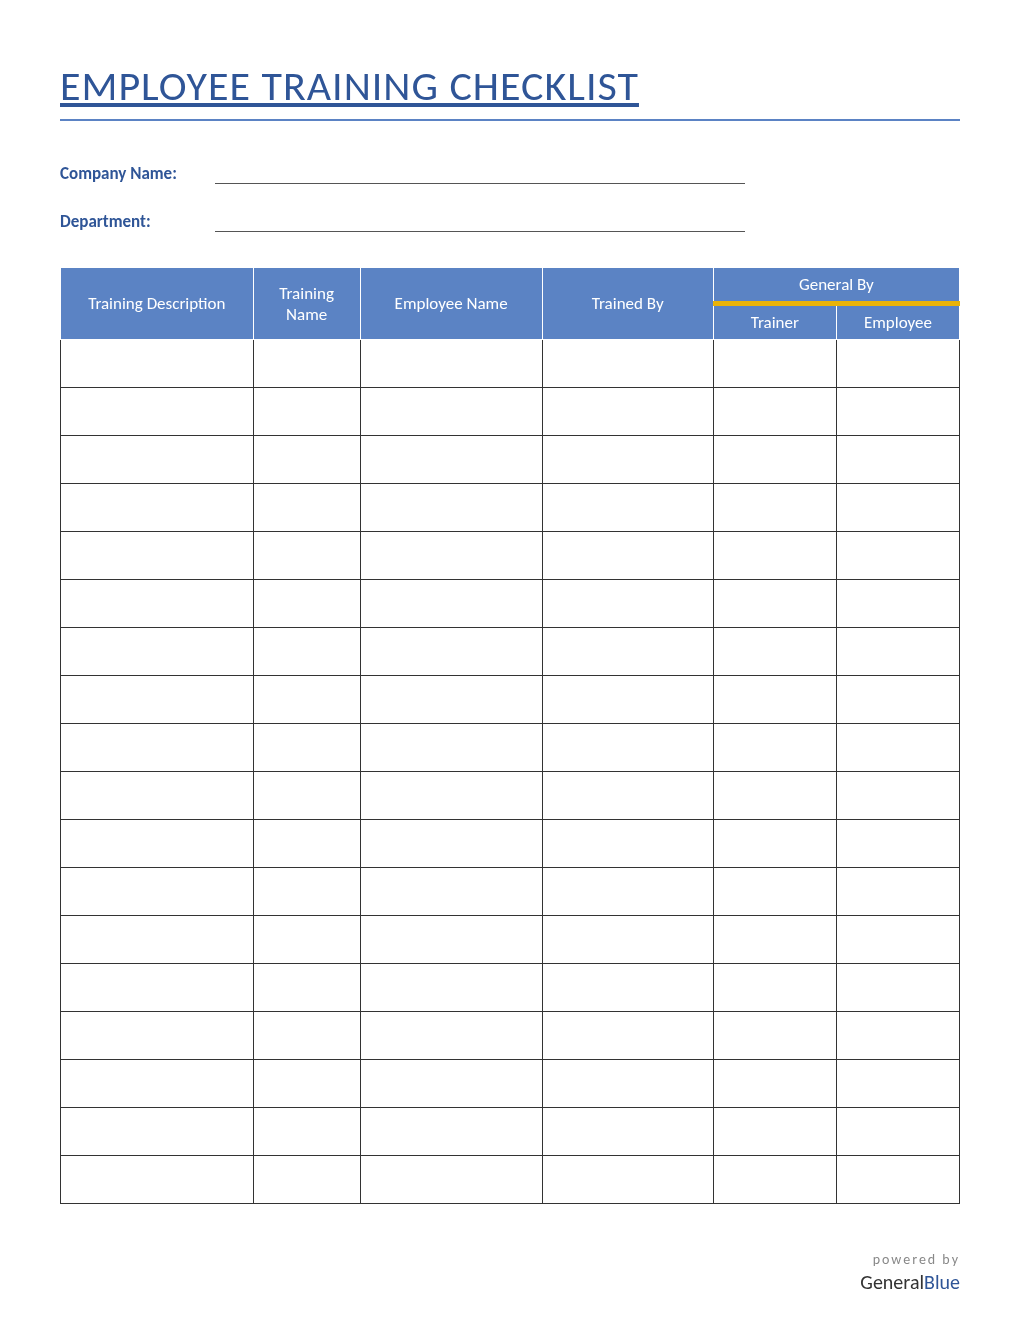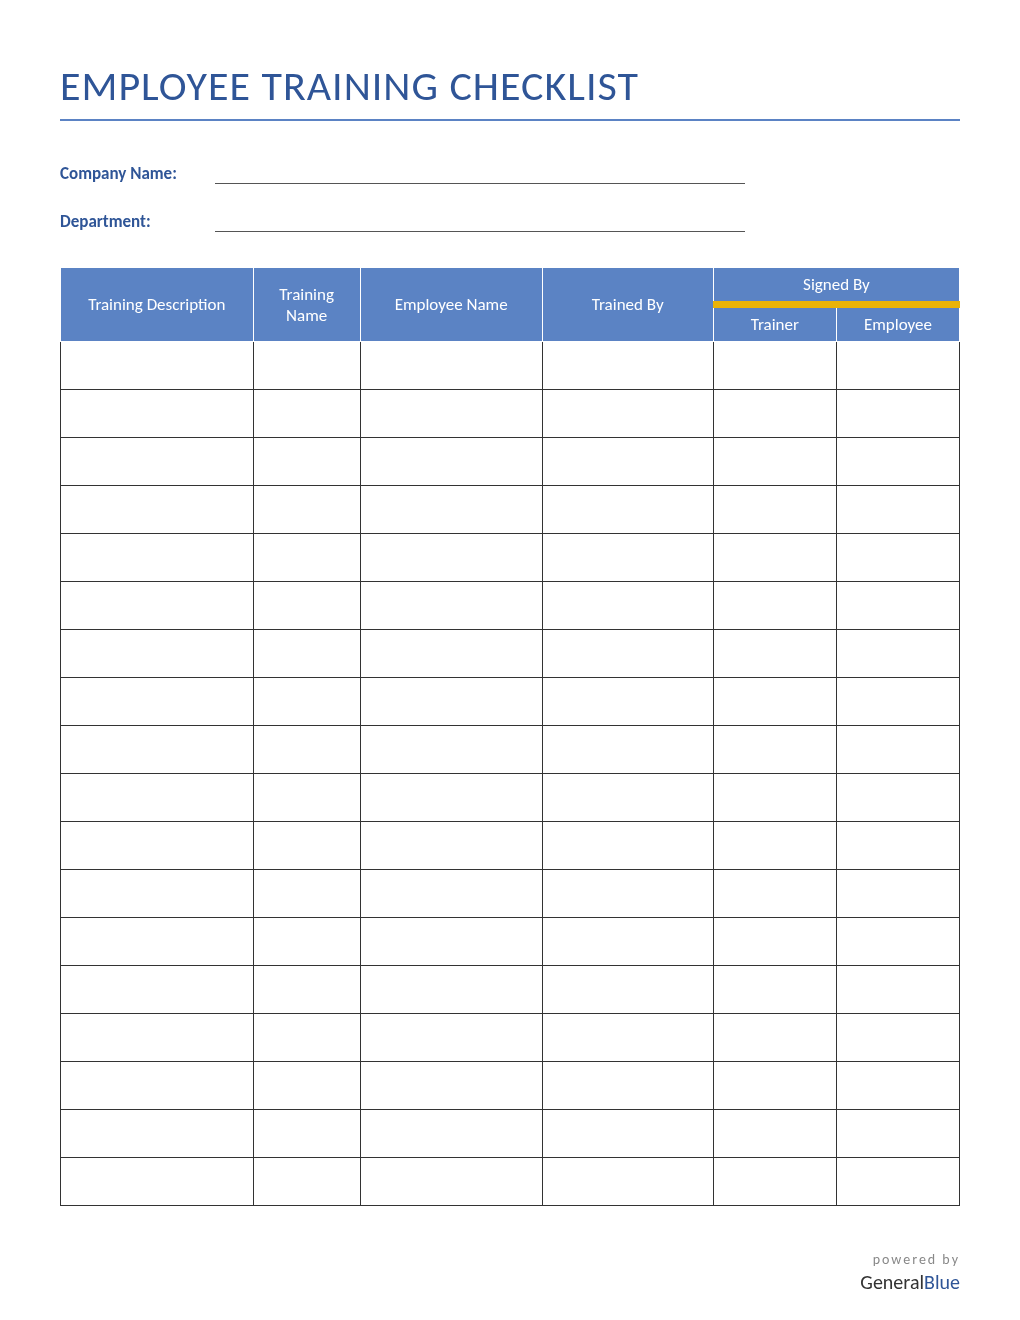--- a/index.html
+++ b/index.html
@@ -11,20 +11,21 @@
     padding: 60px 60px 40px 60px;
     position: relative;
   }
   .title {
     font-size: 42px;
     color: #2f5597;
     letter-spacing: 1px;
     padding-bottom: 8px;
     border-bottom: 2px solid #5b83c4;
     margin-bottom: 35px;
+    text-decoration: underline;
   }
   .info-block { margin-bottom: 35px; }
   .info-row {
     display: flex;
     align-items: flex-end;
     margin-bottom: 20px;
     height: 28px;
   }
   .info-label {
     color: #2f5597;
@@ -47,21 +48,21 @@
     background: #5b83c4;
     color: #ffffff;
     font-weight: normal;
     font-size: 17px;
     border: 1px solid #ffffff;
     padding: 6px 4px;
     text-align: center;
     vertical-align: middle;
   }
   th.sub {
-    border-top: 7px solid #eab308;
+    border-top: 5px solid #eab308;
   }
   td {
     border: 1px solid #333;
     height: 48px;
   }
   .col-desc   { width: 180px; }
   .col-date   { width: 100px; }
   .col-emp    { width: 170px; }
   .col-by     { width: 160px; }
   .col-sign   { width: 115px; }
@@ -105,21 +106,21 @@
     <col class="col-by">
       <col class="col-sign">
       <col class="col-sign">
   </colgroup>
   <thead>
     <tr>
       <th rowspan="2">Training Description</th>
       <th rowspan="2">Training Name</th>
       <th rowspan="2">Employee Name</th>
       <th rowspan="2">Trained By</th>
-      <th colspan="2">Signed By</th>
+      <th colspan="2">General By</th>
     </tr>
     <tr>
       <th class="sub">Trainer</th>
       <th class="sub">Employee</th>
     </tr>
   </thead>
   <tbody id="tbody">
       <tr>
         <td></td>
         <td></td>

